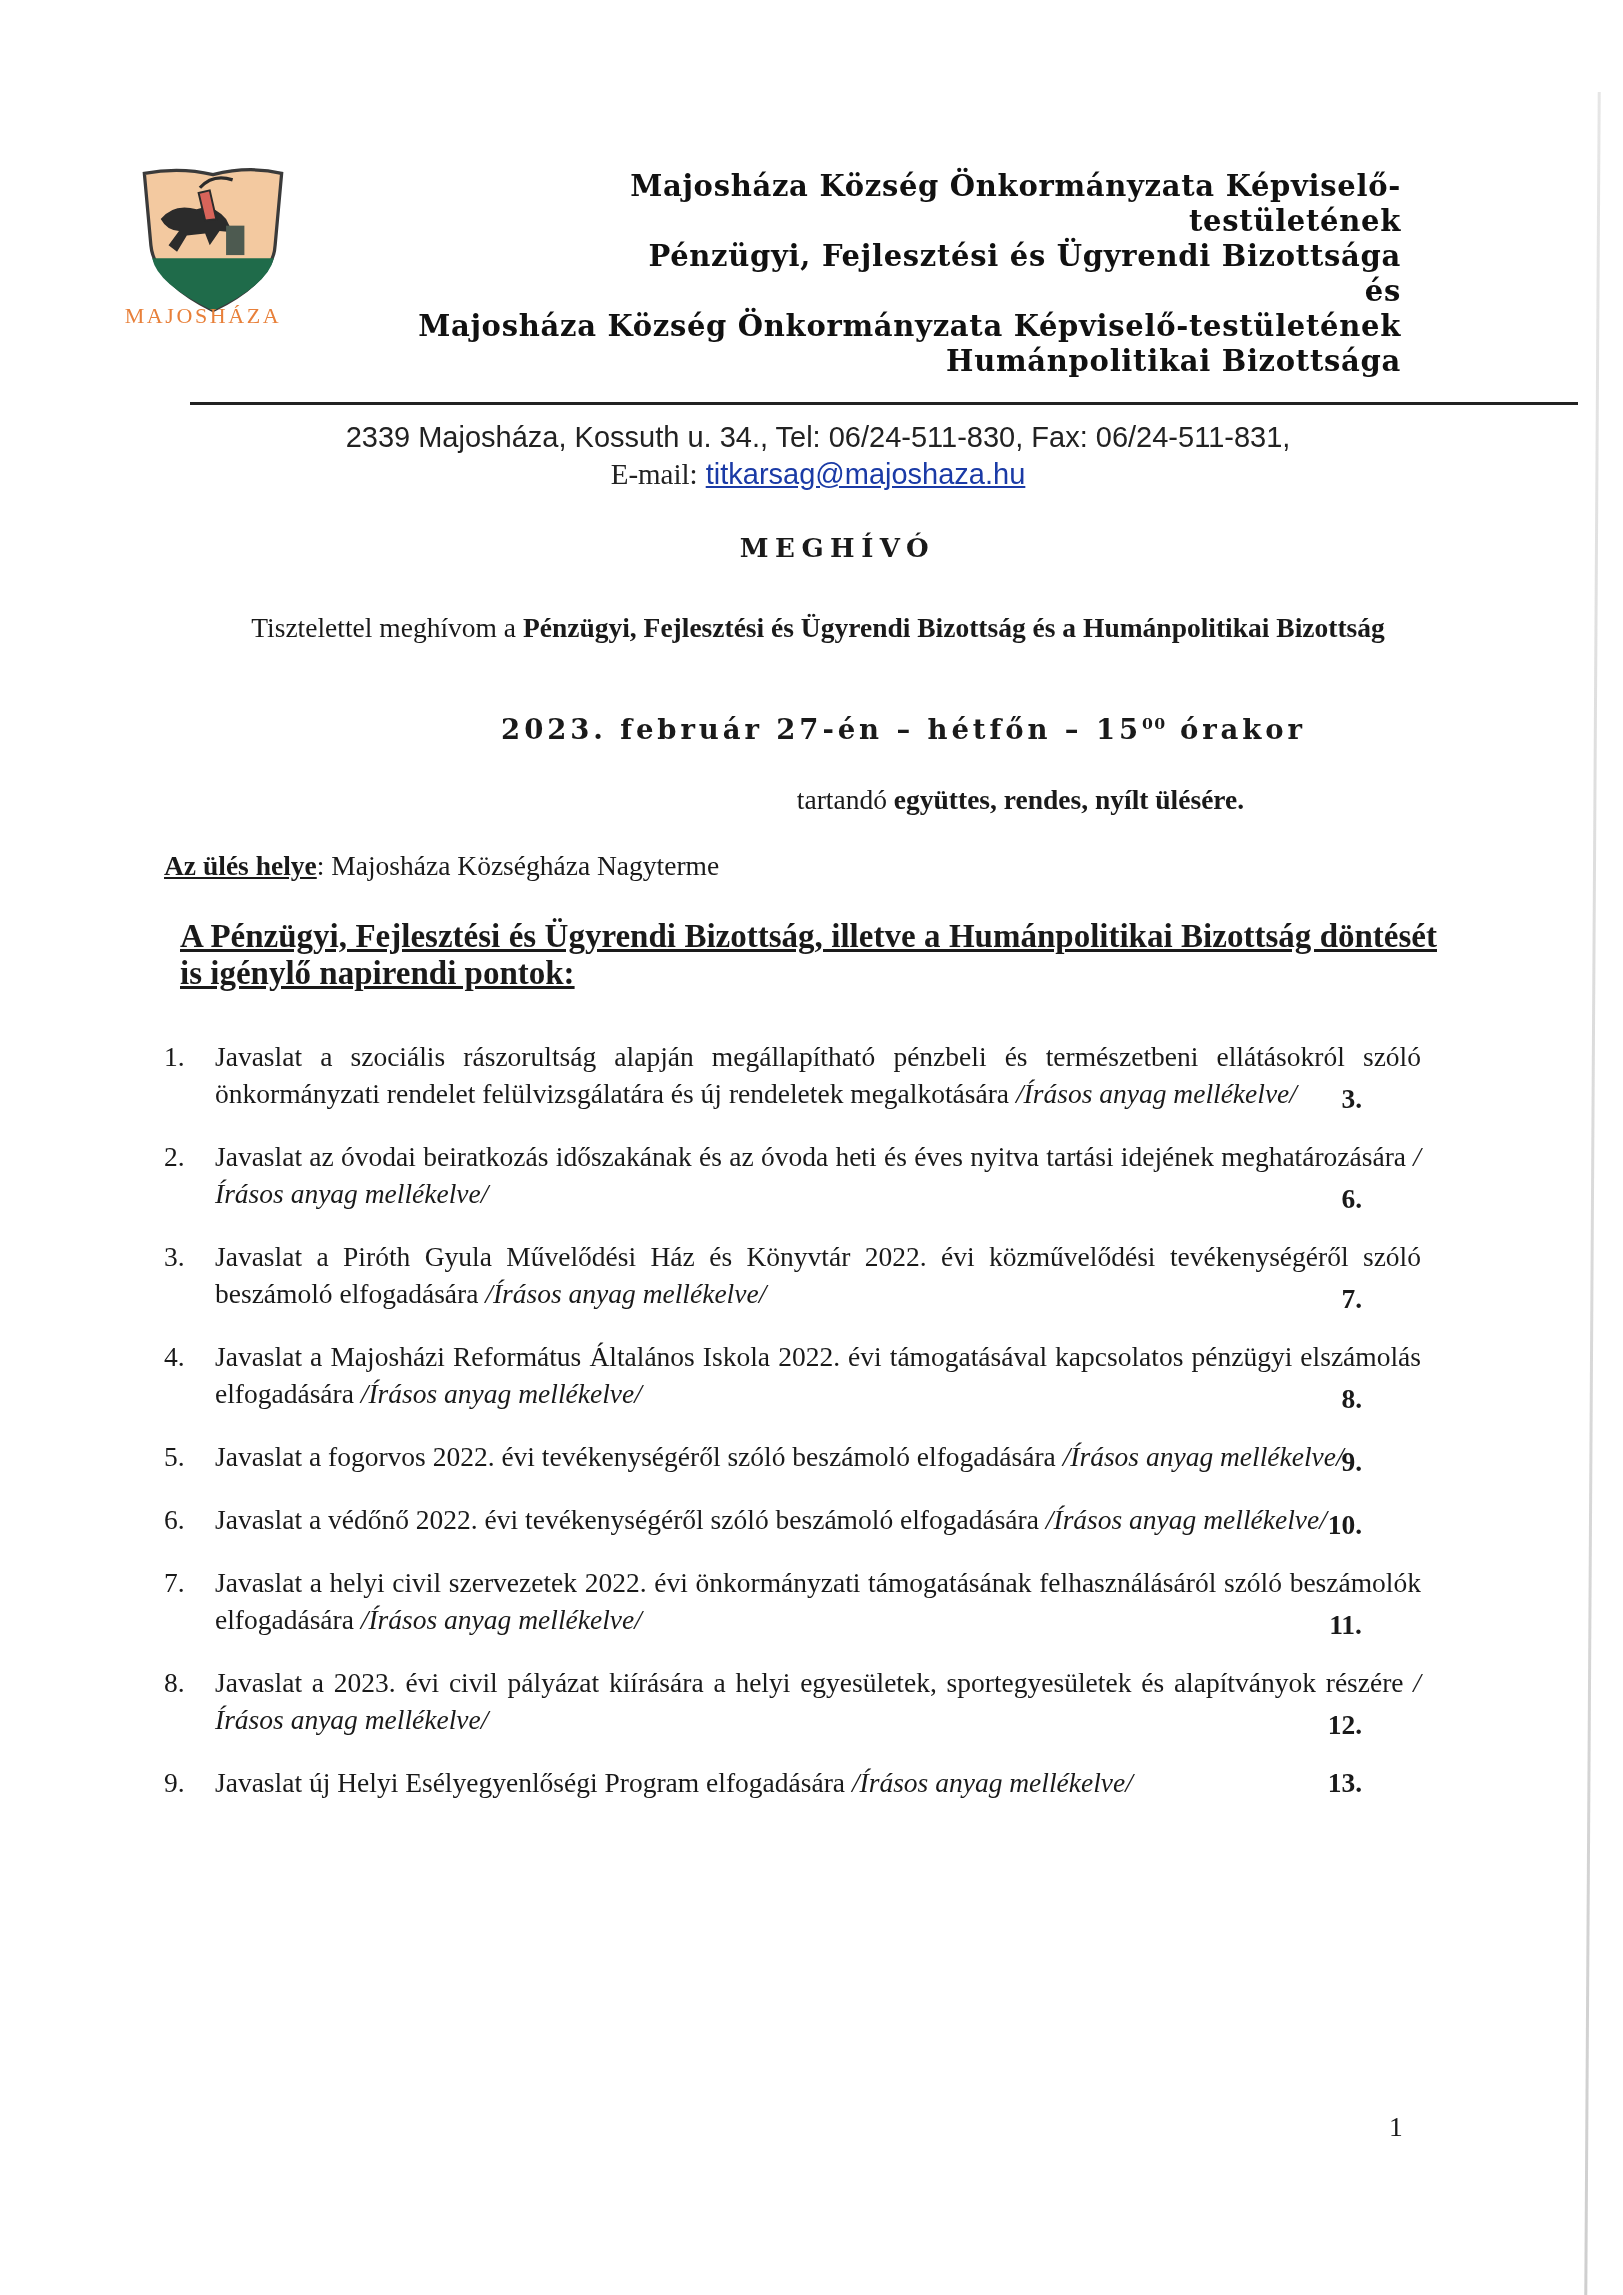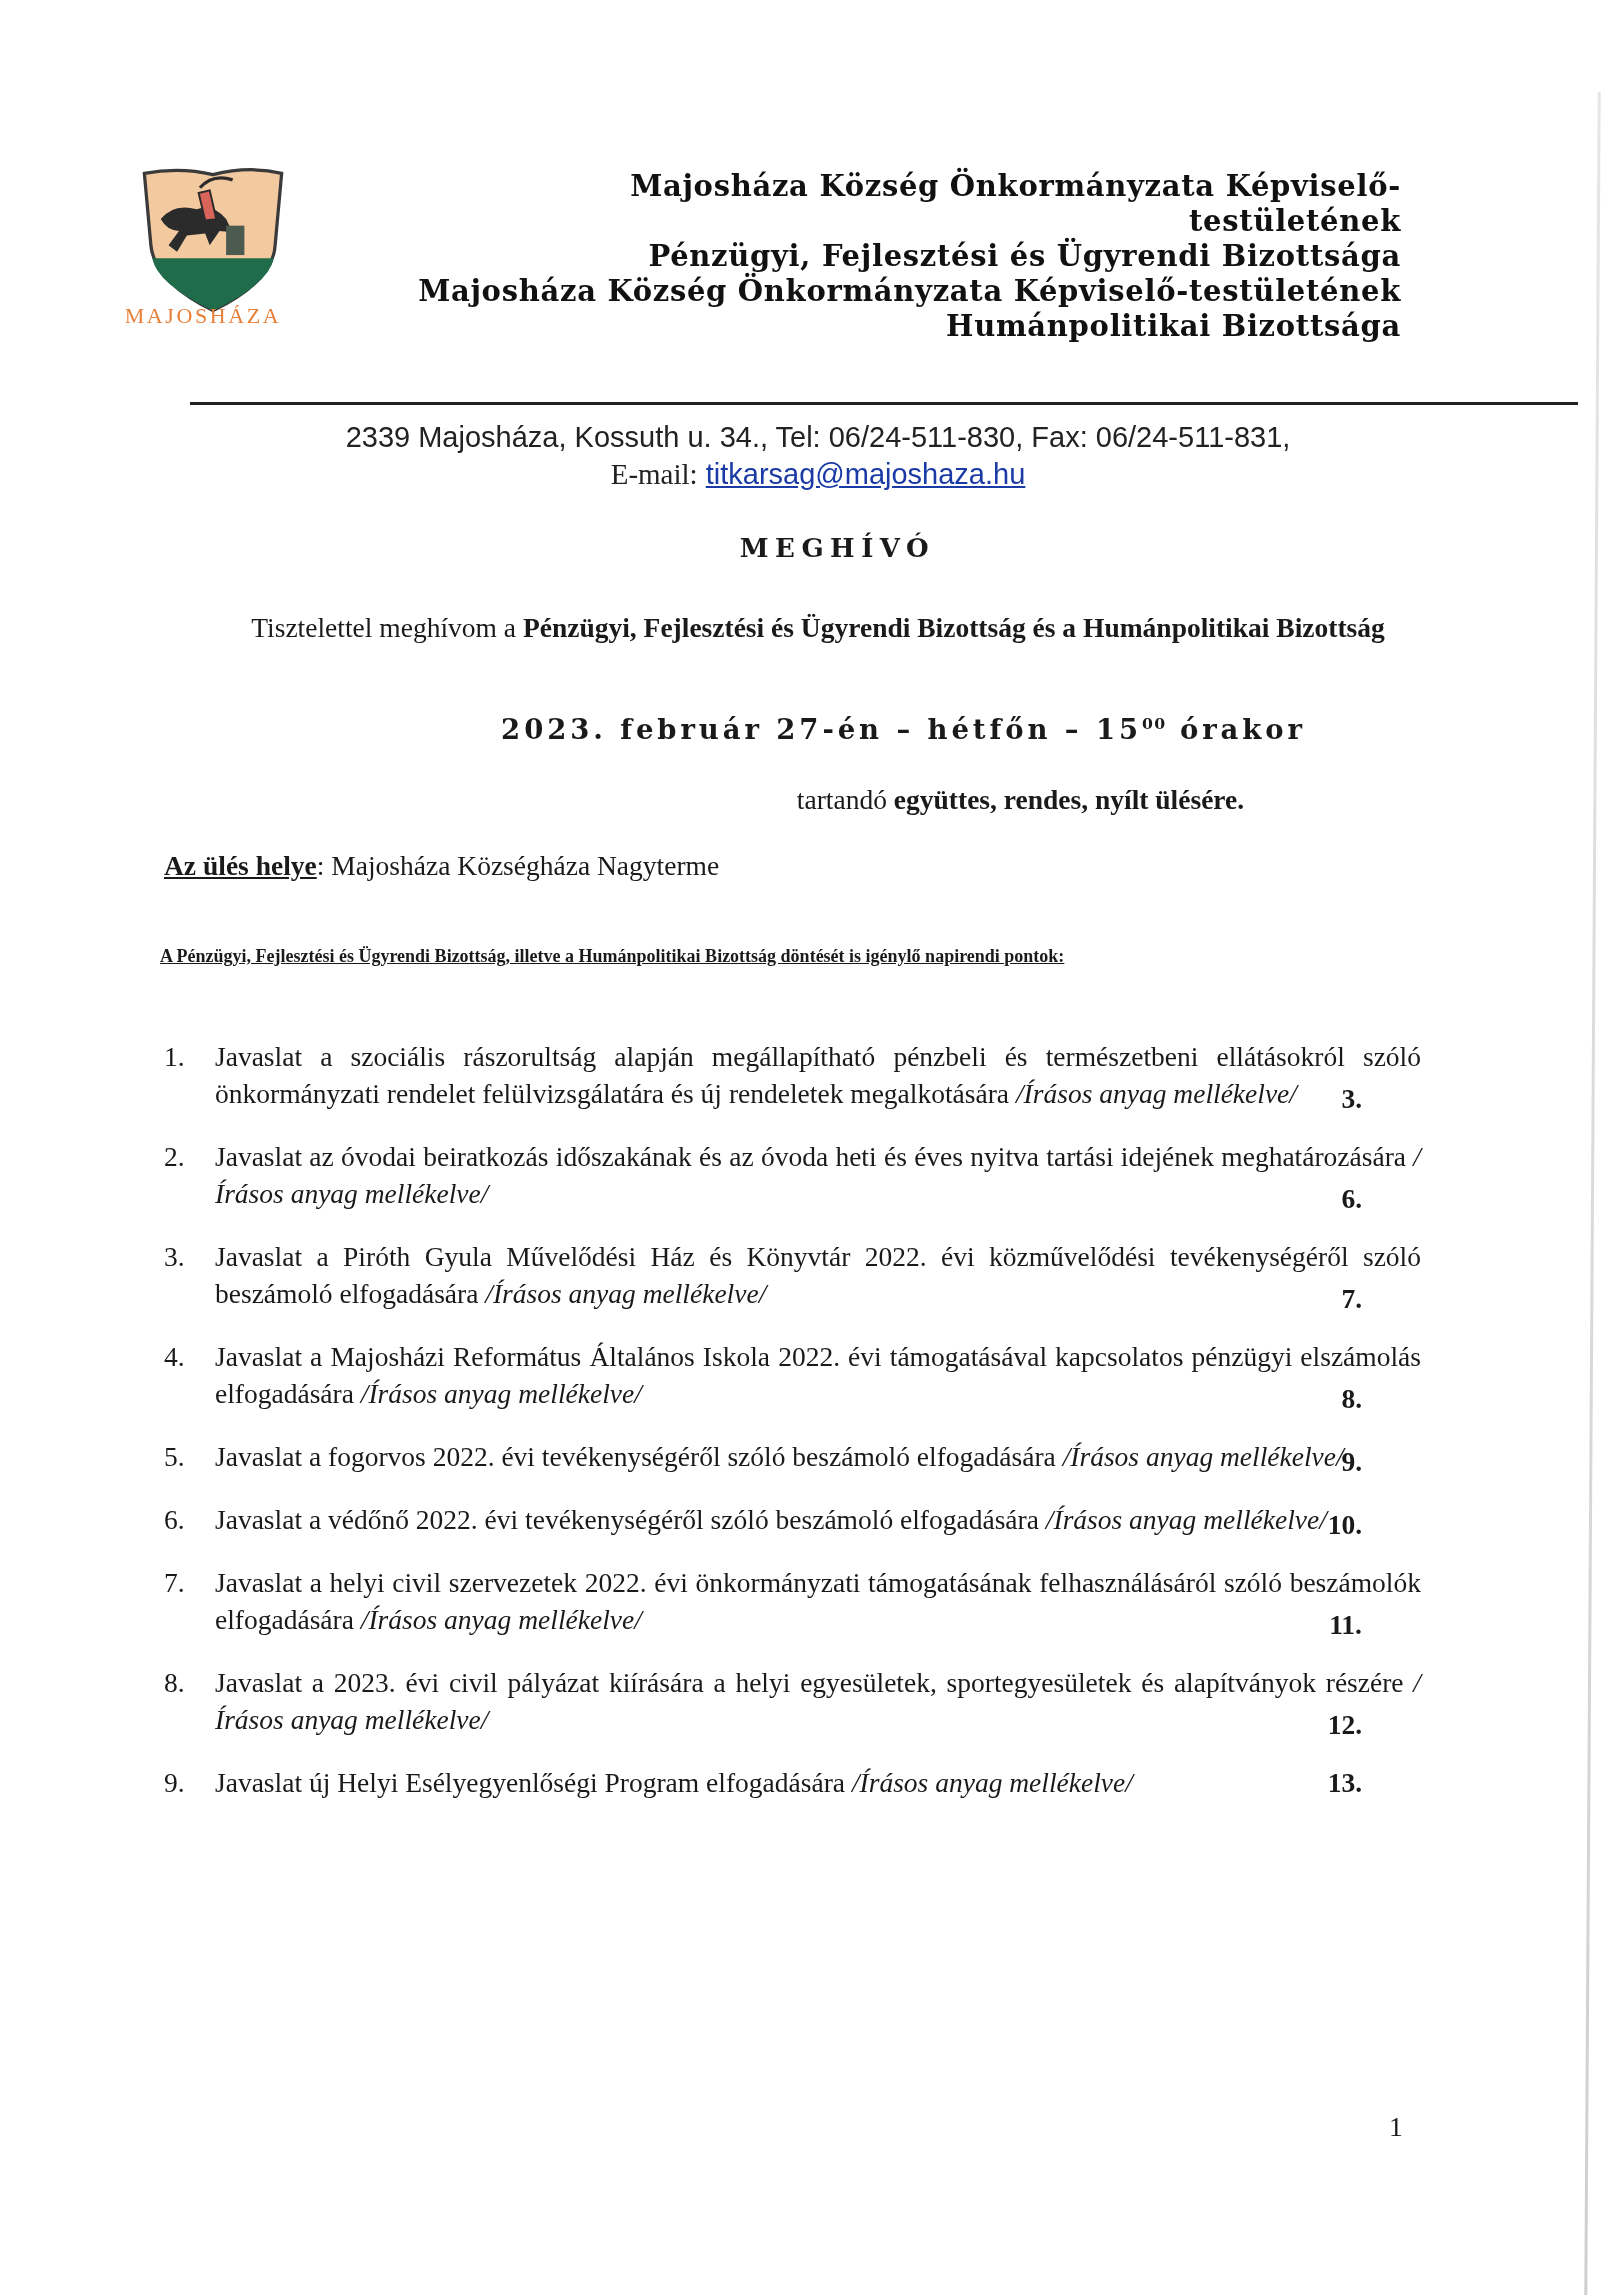--- a/index.html
+++ b/index.html
@@ -11,21 +11,21 @@
   .contact { position: absolute; left: 196px; top: 419px; width: 1244px; text-align: center; font-family: "Liberation Sans", sans-serif; font-size: 29px; line-height: 37px; color: #222; }
   .contact .email-label { font-family: "Liberation Serif", serif; }
   .contact a { color: #1a3aa6; text-decoration: underline; font-family: "Liberation Sans", sans-serif; }
   .title { position: absolute; left: 0; top: 533px; width: 1623px; text-align: center; font-family: "DejaVu Serif", serif; font-weight: bold; font-size: 26px; letter-spacing: 6.5px; padding-left: 26px; }
   .invite { position: absolute; left: 196px; top: 609px; width: 1244px; text-align: center; font-size: 27.5px; line-height: 38px; }
   .datetime { position: absolute; left: 0; top: 713px; width: 1623px; text-align: center; font-size: 27.5px; font-weight: bold; letter-spacing: 3.9px; font-family: "DejaVu Serif", serif; padding-left: 92px; }
   .datetime sup { font-size: 15.7px; letter-spacing: 1.3px; }
   .session { position: absolute; left: 0; top: 784px; width: 1623px; text-align: center; font-size: 27.5px; padding-left: 209px; }
   .venue { position: absolute; left: 164px; top: 850px; font-size: 27.5px; }
   .venue u { font-weight: bold; }
-  .agenda-head { position: absolute; left: 160px; top: 918px; width: 1257px; font-size: 18px; line-height: 37px; font-weight: bold; text-decoration: underline; text-align: justify; text-align-last: left; margin-top: 20px; }
+  .agenda-head { position: absolute; left: 180px; top: 918px; width: 1257px; font-size: 33px; line-height: 37px; font-weight: bold; text-decoration: underline; text-align: justify; text-align-last: left; }
   .agenda { position: absolute; left: 164px; top: 1018px; width: 1257px; margin: 0; padding: 0; list-style: none; }
   .agenda li { position: relative; padding-left: 51px; font-size: 27.5px; line-height: 37px; margin-bottom: 26px; text-align: justify; }
   .agenda li .num { position: absolute; left: 0; top: 0; }
   .agenda li .text { display: block; padding-right: 0; margin-top: 20px; }
   .agenda li em { font-style: italic; }
   .agenda li .page { position: absolute; right: 59px; bottom: -5.2px; font-weight: bold; }
   .agenda li.single .page { bottom: 0; margin-left: 44px; }
   .pagenum { position: absolute; left: 1389px; top: 2111px; font-size: 27.5px; }
   .scan-edge { position: absolute; left: 1591px; top: 92px; width: 3.3px; height: 2204px; background: linear-gradient(#e6e6e6,#cfcfcf); transform: rotate(0.35deg); }
 </style>
@@ -41,20 +41,21 @@
     <path d="M110 62 Q130 40 160 50" stroke="#2b2b2b" stroke-width="5" fill="none"></path>
     <rect x="150" y="120" width="28" height="45" fill="#4d5a50"></rect>
   </svg>
   <div style="position:absolute;left:-3.3px;top:156px;width:170px;text-align:left;color:#e8803a;font-family:'Liberation Serif',serif;font-size:22px;letter-spacing:2.6px;">MAJOSHÁZA</div>
 </div>
 
 <div class="header">
   <div class="l1">Majosháza Község Önkormányzata Képviselő-</div>
   <div>testületének</div>
   <div>Pénzügyi, Fejlesztési és Ügyrendi Bizottsága</div>
+  <div>és</div>
   <div>Majosháza Község Önkormányzata Képviselő-testületének</div>
   <div>Humánpolitikai Bizottsága</div>
 </div>
 
 <div class="rule"></div>
 
 <div class="contact">
   <div>2339 Majosháza, Kossuth u. 34., Tel: 06/24-511-830, Fax: 06/24-511-831,</div>
   <div>
     <span class="email-label">E-mail:</span>

